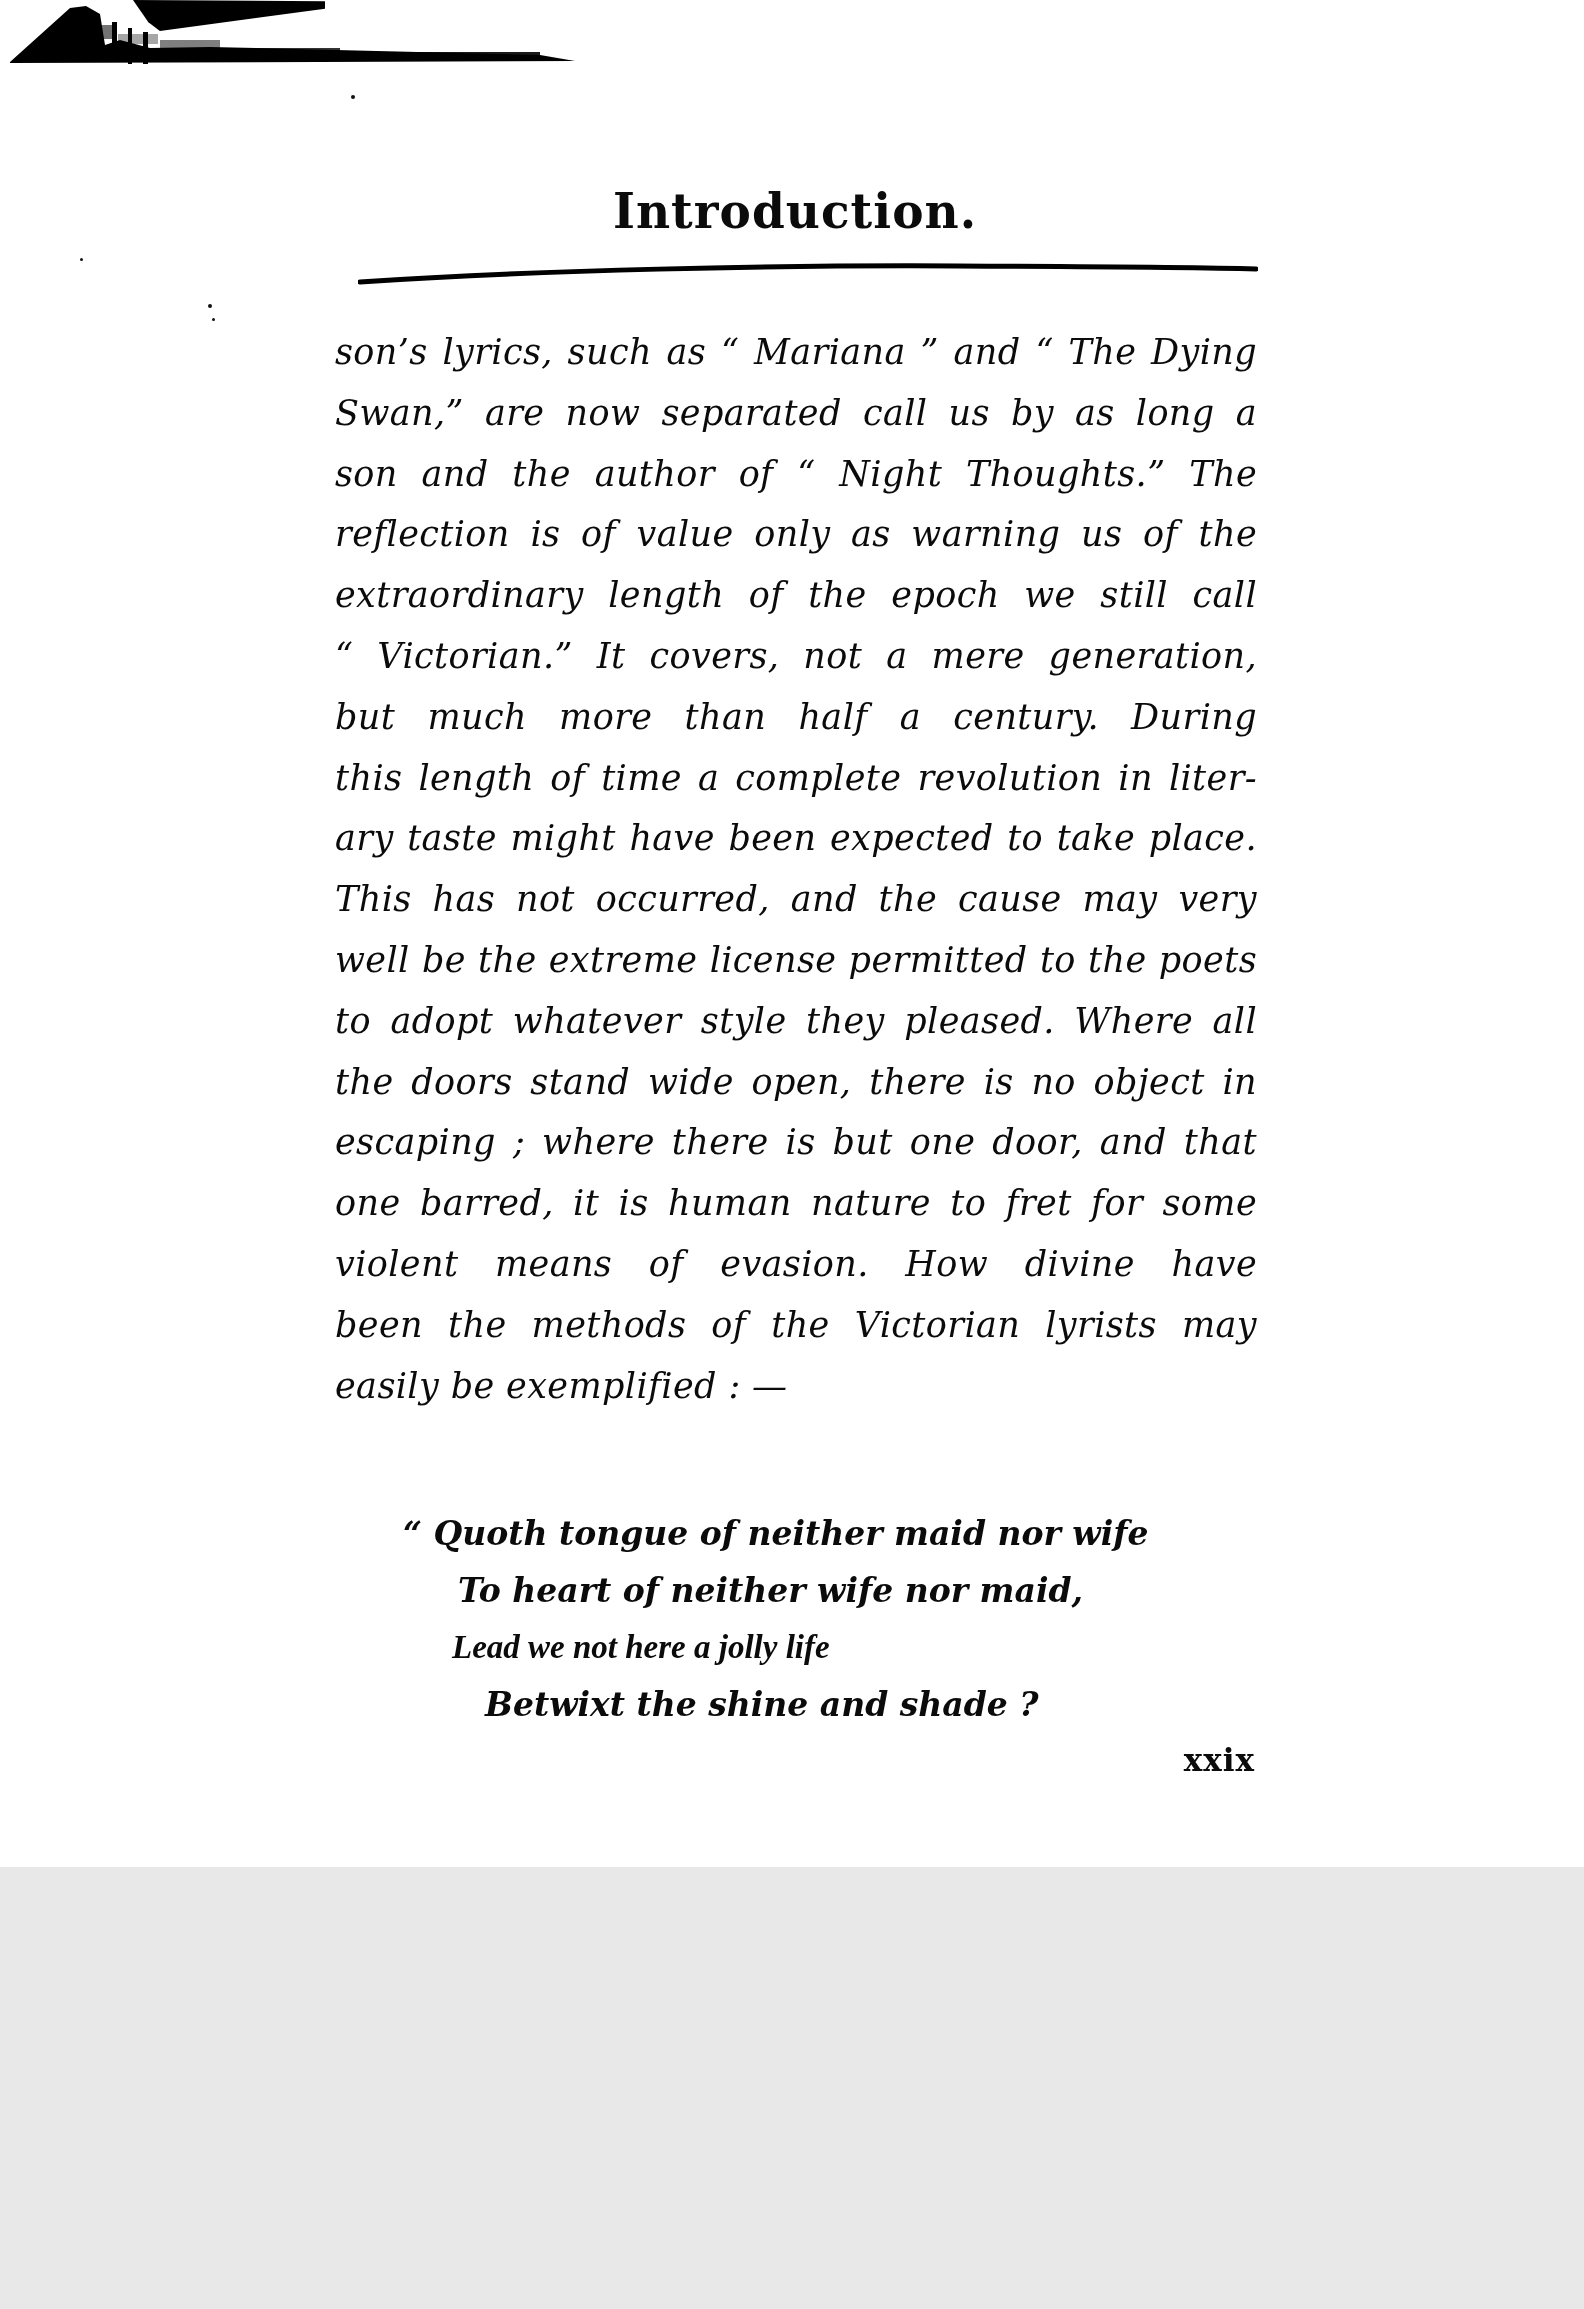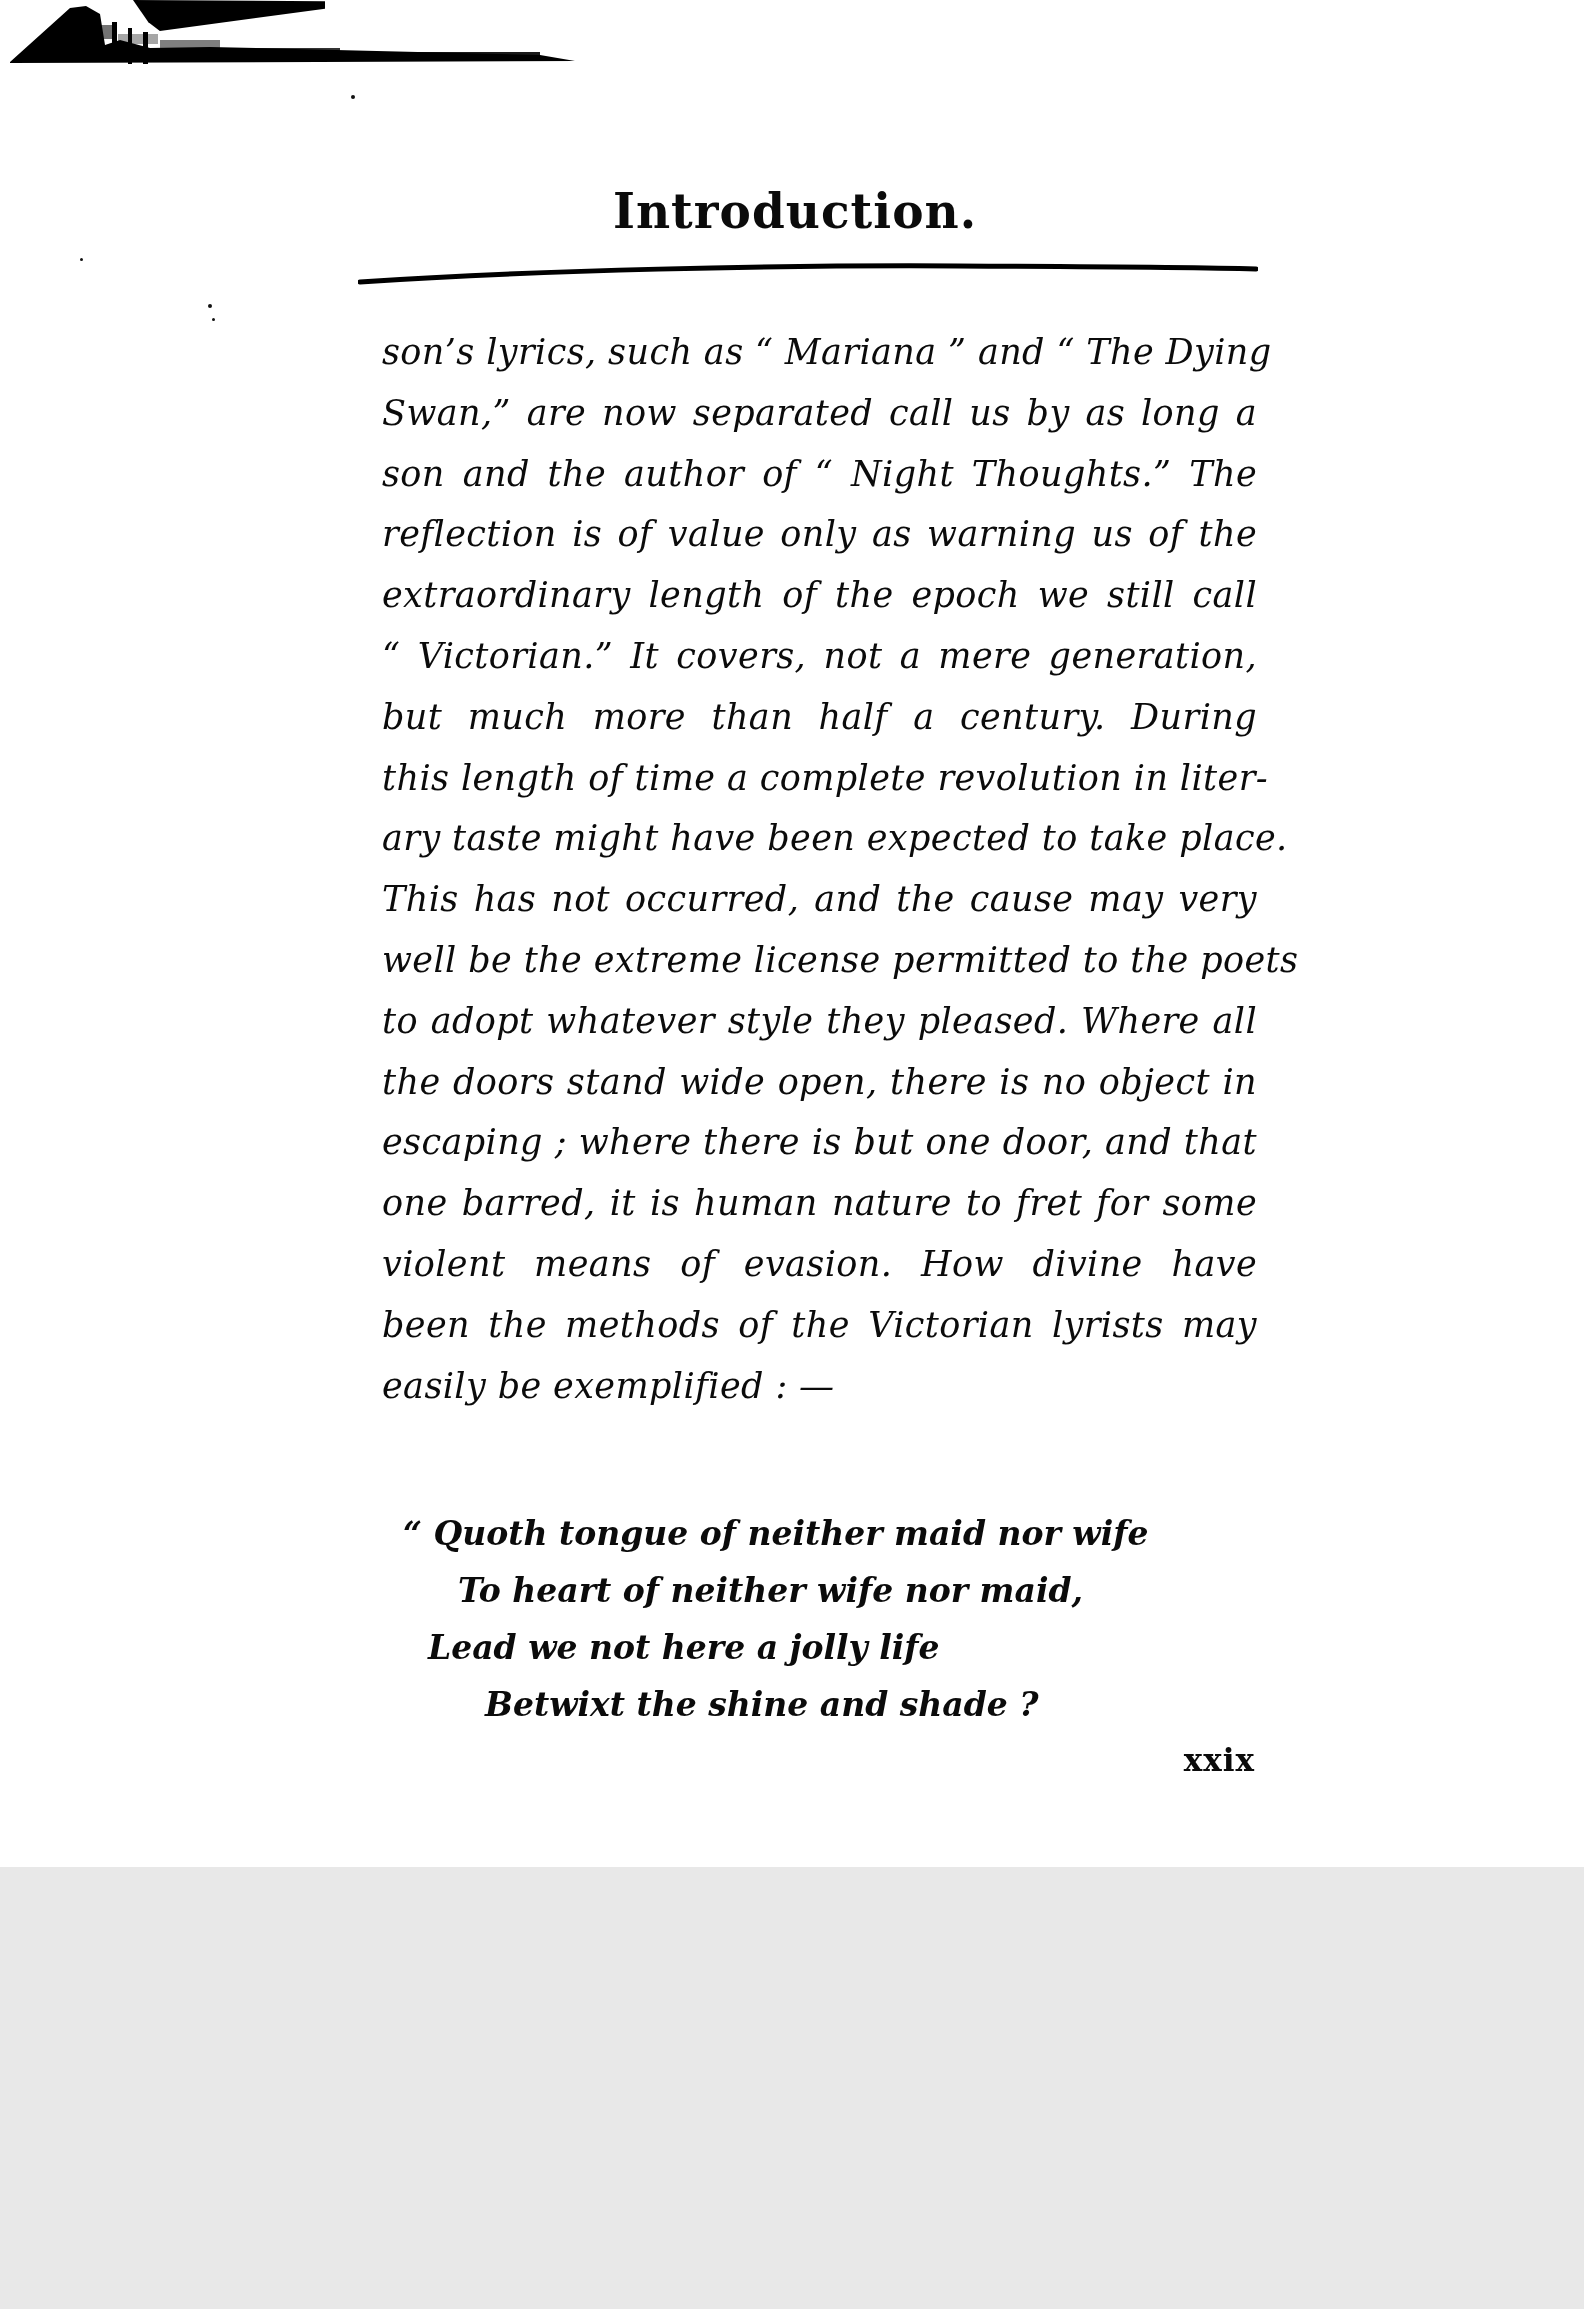--- a/index.html
+++ b/index.html
@@ -49,42 +49,41 @@
     font-size: 35px;
     line-height: 60.8px;
     letter-spacing: 0.4px;
   }
   .bline {
     text-align: justify;
     text-align-last: justify;
     white-space: nowrap;
     overflow: visible;
     height: 60.8px;
-    margin-left: 47px;
   }
   .bline.last {
     text-align-last: left;
     white-space: normal;
   }
 
   
   .poem {
     position: absolute;
     left: 0;
     top: 1505px;
     width: 1584px;
     font-style: italic;
     font-weight: bold;
     font-size: 33px;
     line-height: 57px;
   }
   .poem-line { position: absolute; white-space: nowrap; }
   .poem-line.l0 { left: 403px; top: 0px; }
   .poem-line.l1 { left: 458px; top: 57px; text-align: right; }
-  .poem-line.l2 { left: 428px; top: 114px; }
+  .poem-line.l2 { left: 452px; top: 114px; font-family: Liberation Serif, serif; }
   .poem-line.l3 { left: 474px; top: 171px; margin-left: 11px; }
 
   
   .folio {
     position: absolute;
     left: 335px;
     top: 1742px;
     width: 920px;
     text-align: right;
     font-size: 31px;

